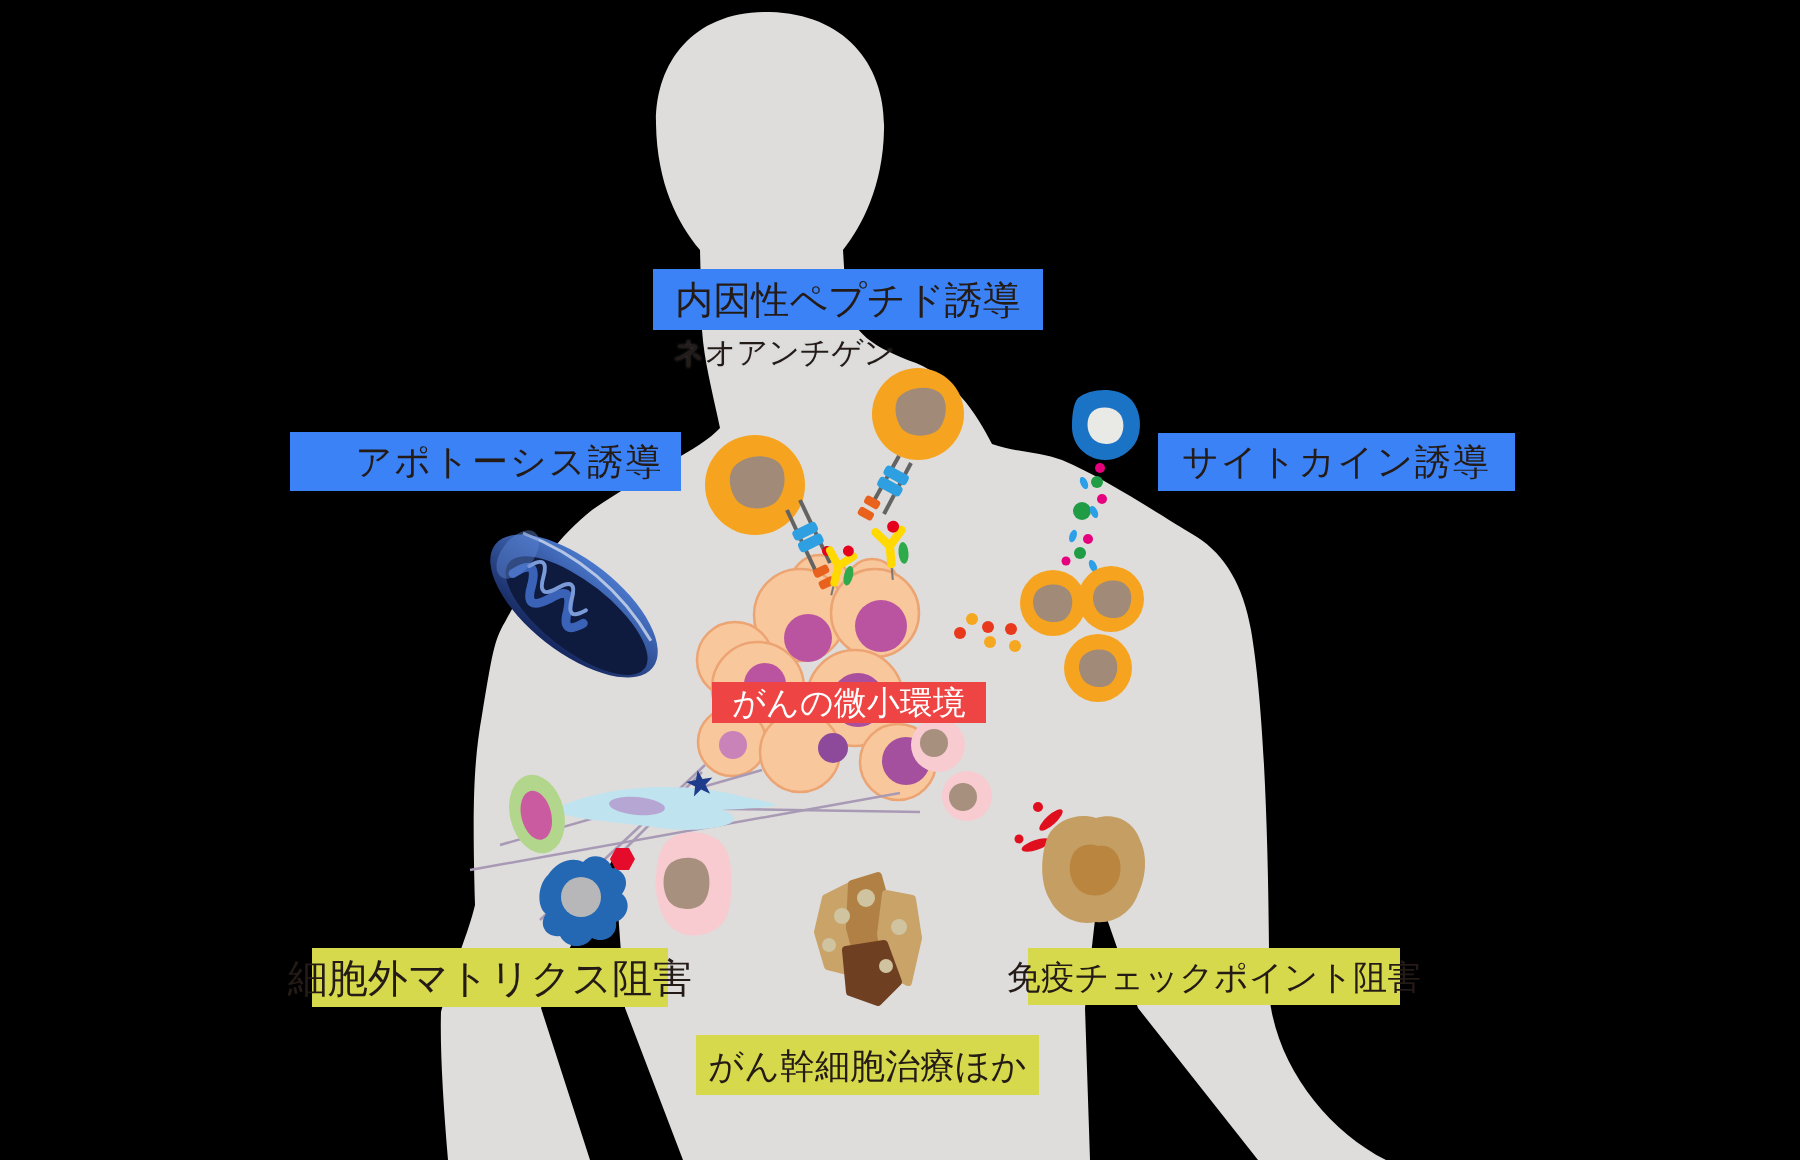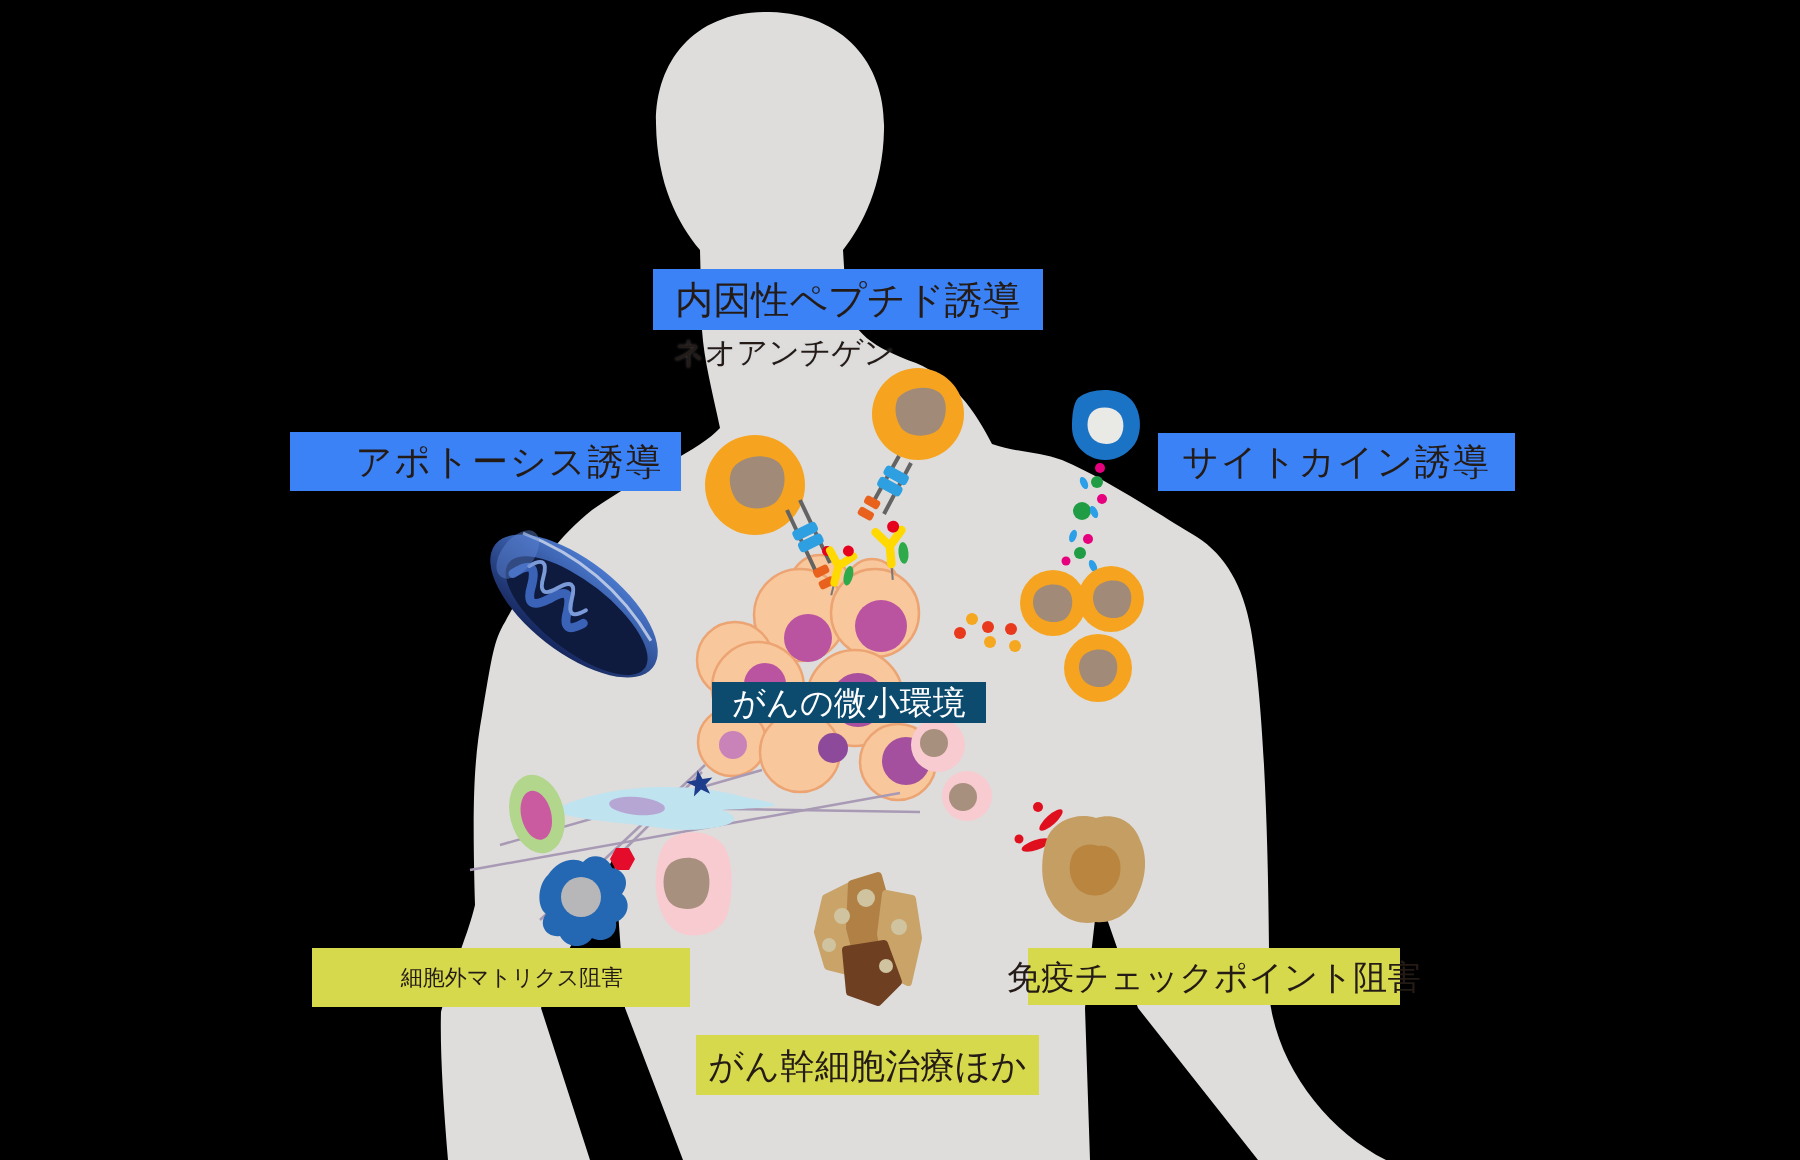--- a/index.html
+++ b/index.html
@@ -7,28 +7,28 @@
     position:relative;width:1800px;height:1160px;background:#000;overflow:hidden;
     font-family:"Liberation Sans","DejaVu Sans",sans-serif;
   }
   .stage svg{position:absolute;left:0;top:0;}
   .tag{
     position:absolute;display:flex;align-items:center;justify-content:center;
     color:#241b17;white-space:nowrap;line-height:1;
   }
   .tag.pink{background:#3b82f6;}
   .tag.yg{background:#d6d94b;}
-  .tag.magenta{background:#0c4a6e;color:#ffffff;}
+  .tag.magenta{background:#ef4444;color:#ffffff;}
   #lbl-intrinsic{left:653px;top:269px;width:390px;height:61px;font-size:38px;}
   #lbl-neoantigen{left:664px;top:334px;width:240px;height:36px;font-size:31px;
     text-shadow:0 0 3px rgba(205,205,225,.4);}
   #lbl-apoptosis{left:290px;top:432px;width:343px;height:59px;font-size:36px;letter-spacing:2px;padding-left:48px;}
   #lbl-cytokine{left:1158px;top:433px;width:357px;height:58px;font-size:36px;letter-spacing:2px;}
   #lbl-microenv{left:712px;top:682px;width:274px;height:41px;font-size:33px;}
-  #lbl-ecm{left:312px;top:948px;width:356px;height:59px;font-size:22px;padding-left:22px;}
+  #lbl-ecm{left:312px;top:948px;width:356px;height:59px;font-size:40px;}
   #lbl-checkpoint{left:1028px;top:948px;width:372px;height:57px;font-size:34px;}
   #lbl-stemcell{left:696px;top:1035px;width:343px;height:60px;font-size:35px;}
 </style>
 </head>
 <body>
 
 <div class="stage">
 
   <svg width="1800" height="1160" viewBox="0 0 1800 1160">
     <defs>

